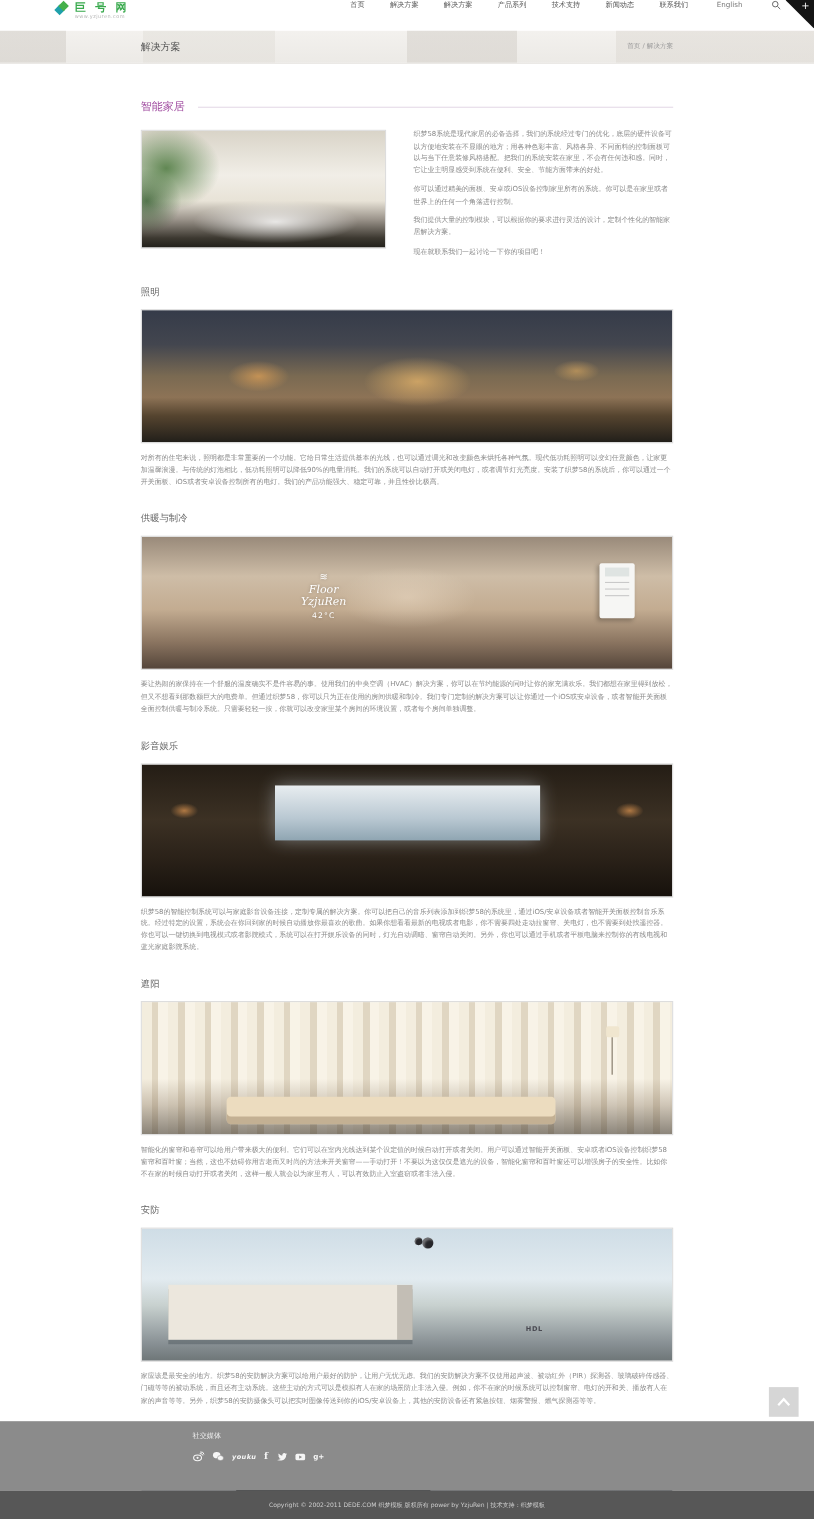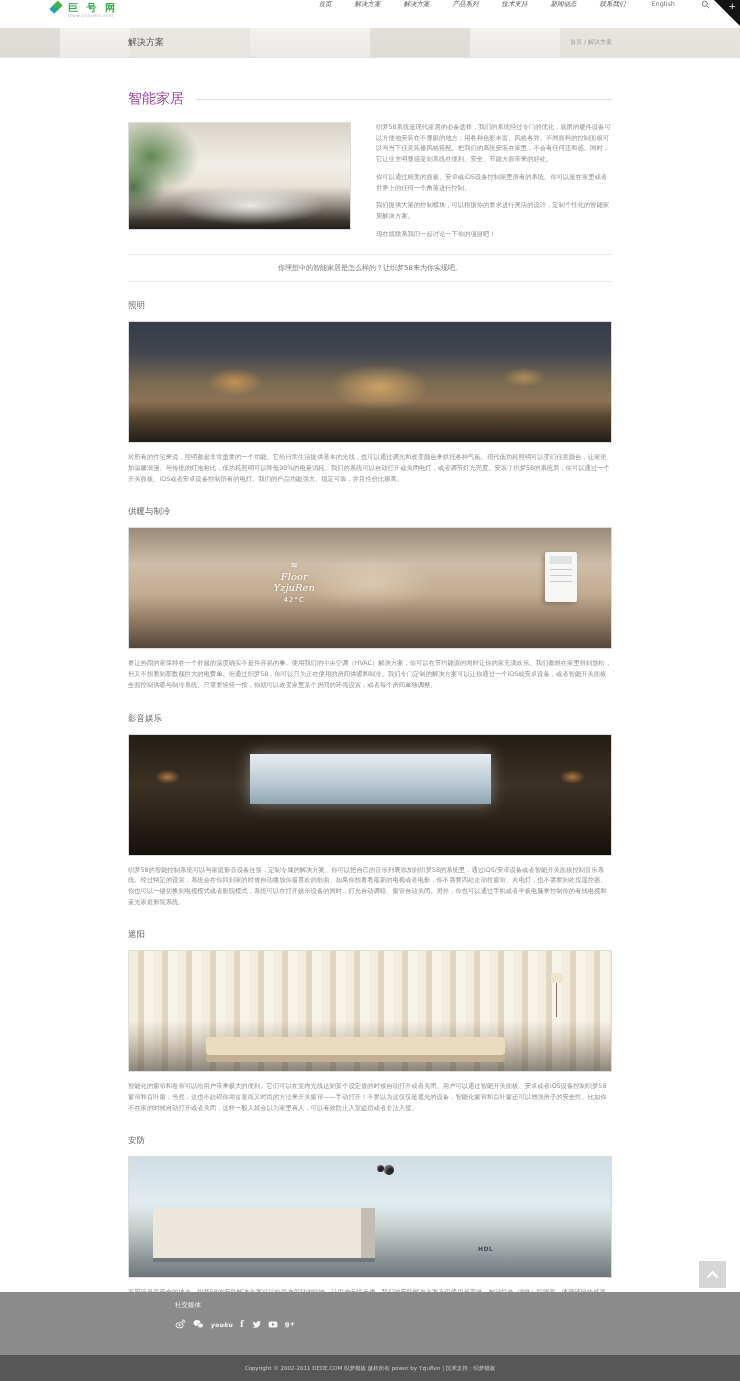--- a/index.html
+++ b/index.html
@@ -7,42 +7,42 @@
   body {
     width:740px; height:1381px; position:relative; overflow:hidden;
     background:#fff; font-family:"DejaVu Sans","Liberation Sans",sans-serif; color:#888;
   }
   
   .header { height:28px; display:flex; align-items:flex-start; padding:0 30px 0 48px; background:#fff; }
   .logo { display:flex; align-items:center; gap:4px; cursor:pointer; }
   .logo-title { font-size:10px; font-weight:bold; color:#3aaa4e; letter-spacing:2.5px; line-height:1.1; }
   .logo-sub { font-size:4.5px; color:#b5b5b5; letter-spacing:.4px; }
   .nav { margin-left:auto; display:flex; gap:23px; font-size:6.5px; color:#555; }
-  .nav-item { cursor:pointer; white-space:nowrap;font-style:italic; }
+  .nav-item { cursor:pointer; white-space:nowrap; }
   .lang { font-size:6.5px; color:#777; margin-left:26px; cursor:pointer; }
   .search-btn { margin-left:26px; cursor:pointer; display:flex; align-items:center; }
   .corner-ribbon { position:absolute; top:0; right:0; width:26px; height:26px;
     background:#141414; clip-path:polygon(0 0,100% 0,100% 100%); cursor:pointer; z-index:5; }
   .corner-ribbon span { position:absolute; top:1px; right:4px; color:#fff; font-size:9px; }
   
   .bc-band { height:30px; display:flex; align-items:center;
     background:
       linear-gradient(90deg, rgba(210,206,200,.55) 0 60px, rgba(0,0,0,0) 60px 130px,
         rgba(225,222,216,.5) 130px 250px, rgba(0,0,0,0) 250px 370px,
         rgba(214,210,204,.6) 370px 470px, rgba(0,0,0,0) 470px 560px,
         rgba(222,218,212,.55) 560px 740px),
       linear-gradient(180deg,#f3f1ee,#eceae6);
     border-bottom:1px solid #e6e4e0; }
   .bc-inner { width:484px; margin:0 auto; display:flex; align-items:center; justify-content:space-between; }
   .bc-title { font-size:9px; color:#555; }
   .bc-path { font-size:6px; color:#999; cursor:pointer; }
   
   .container { width:484px; margin:0 auto; }
   .page-title-row { display:flex; align-items:center; gap:12px; margin-top:32px; }
-  .page-title { font-size:14px; font-weight:normal; color:#a04ba0; margin:0; white-space:nowrap; }
+  .page-title { font-size:10px; font-weight:normal; color:#a04ba0; margin:0; white-space:nowrap; }
   .title-rule { flex:1; height:1px; background:#e5dae8; }
   .intro { display:flex; gap:25px; margin-top:14px; }
   .intro-photo { flex:none; width:223px; height:108px; border:1px solid #ddd; position:relative;
     background:
       radial-gradient(70px 55px at 10% 32%, rgba(72,118,58,.85), rgba(72,118,58,0) 70%),
       radial-gradient(45px 42px at 2% 60%, rgba(48,88,44,.8), rgba(48,88,44,0) 70%),
       radial-gradient(100px 26px at 55% 78%, rgba(255,255,255,.8), rgba(255,255,255,0) 75%),
       linear-gradient(180deg,#d9d4c8 0%,#f1eee7 38%,#e8e3d7 60%,#9a938a 76%,#3c3830 92%,#23211c 100%); }
   .intro-text { flex:1; font-size:6.3px; line-height:1.7; color:#8a8a8a; }
   .intro-text p { margin:0 0 7px; }
@@ -211,21 +211,20 @@
   <div class="intro">
     <div class="intro-photo"></div>
     <div class="intro-text">
       <p>织梦58系统是现代家居的必备选择，我们的系统经过专门的优化，底层的硬件设备可以方便地安装在不显眼的地方；用各种色彩丰富、风格各异、不同面料的控制面板可以与当下任意装修风格搭配。把我们的系统安装在家里，不会有任何违和感。同时，它让业主明显感受到系统在便利、安全、节能方面带来的好处。</p>
       <p>你可以通过精美的面板、安卓或iOS设备控制家里所有的系统。你可以是在家里或者世界上的任何一个角落进行控制。</p>
       <p>我们提供大量的控制模块，可以根据你的要求进行灵活的设计，定制个性化的智能家居解决方案。</p>
       <p>现在就联系我们一起讨论一下你的项目吧！</p>
     </div>
   </div>
 
-  <div class="tagline-wrap">你理想中的智能家居是怎么样的？让织梦58来为你实现吧。</div>
 
   <div class="sections-grid">
 
     <section>
       <h3 class="card-title">照明</h3>
       <div class="card-photo img-lighting"></div>
       <p class="card-text">对所有的住宅来说，照明都是非常重要的一个功能。它给日常生活提供基本的光线，也可以通过调光和改变颜色来烘托各种气氛。现代低功耗照明可以变幻任意颜色，让家更加温馨浪漫。与传统的灯泡相比，低功耗照明可以降低90%的电量消耗。我们的系统可以自动打开或关闭电灯，或者调节灯光亮度。安装了织梦58的系统后，你可以通过一个开关面板、iOS或者安卓设备控制所有的电灯。我们的产品功能强大、稳定可靠，并且性价比极高。</p>
     </section>
 
     <section>

